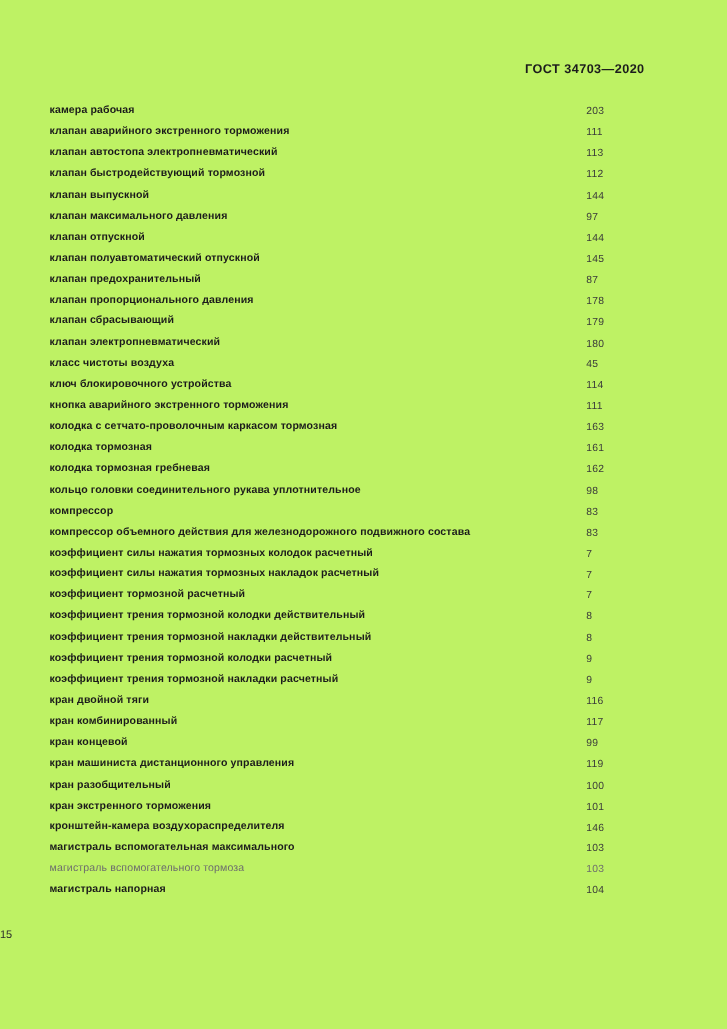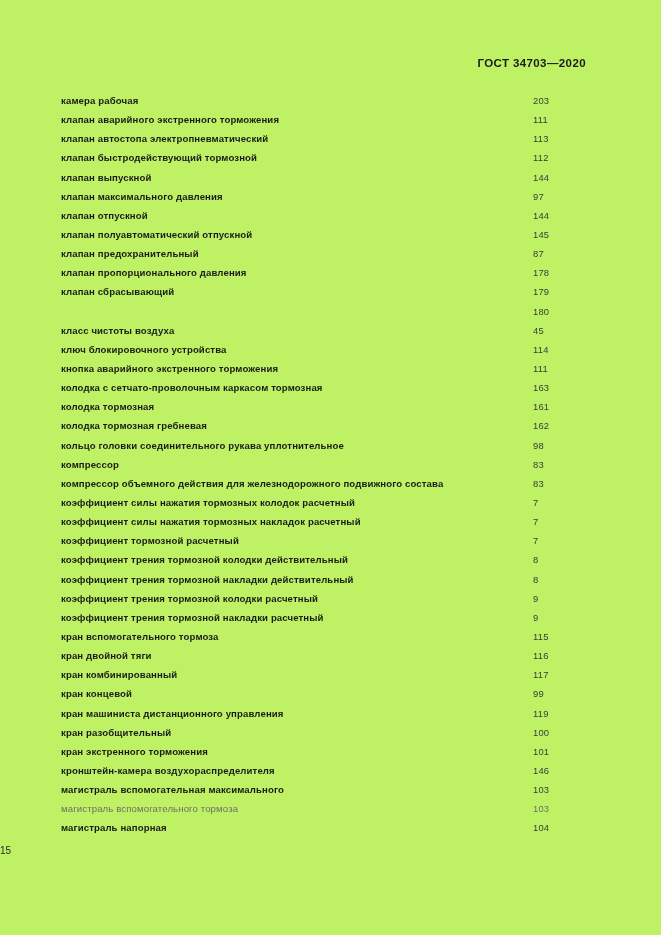--- a/index.html
+++ b/index.html
@@ -43,21 +43,20 @@
     white-space: nowrap;
   }
   .term {
     position: absolute;
     left: 0;
     top: 0;
     font-size: 9.6px;
     font-weight: bold;
     letter-spacing: 0.12px;
     color: #1b1b1b;
-    margin-left: 16px;
   }
   .index-row.faint .term {
     font-weight: normal;
     color: #6d6d6d;
   }
   .pagenum {
     position: absolute;
     left: 488px;
     top: 0;
     font-size: 9.4px;
@@ -129,20 +128,21 @@
       </div>
       <div class="index-row">
         <span class="term">клапан пропорционального давления</span>
         <span class="pagenum">178</span>
       </div>
       <div class="index-row">
         <span class="term">клапан сбрасывающий</span>
         <span class="pagenum">179</span>
       </div>
       <div class="index-row">
+        <span class="term">клапан электропневматический</span>
         <span class="pagenum">180</span>
       </div>
       <div class="index-row">
         <span class="term">класс чистоты воздуха</span>
         <span class="pagenum">45</span>
       </div>
       <div class="index-row">
         <span class="term">ключ блокировочного устройства</span>
         <span class="pagenum">114</span>
       </div>
@@ -194,24 +194,20 @@
         <span class="term">коэффициент трения тормозной накладки действительный</span>
         <span class="pagenum">8</span>
       </div>
       <div class="index-row">
         <span class="term">коэффициент трения тормозной колодки расчетный</span>
         <span class="pagenum">9</span>
       </div>
       <div class="index-row">
         <span class="term">коэффициент трения тормозной накладки расчетный</span>
         <span class="pagenum">9</span>
-      </div>
-      <div class="index-row">
-        <span class="term">кран вспомогательного тормоза</span>
-        <span class="pagenum">115</span>
       </div>
       <div class="index-row">
         <span class="term">кран двойной тяги</span>
         <span class="pagenum">116</span>
       </div>
       <div class="index-row">
         <span class="term">кран комбинированный</span>
         <span class="pagenum">117</span>
       </div>
       <div class="index-row">

